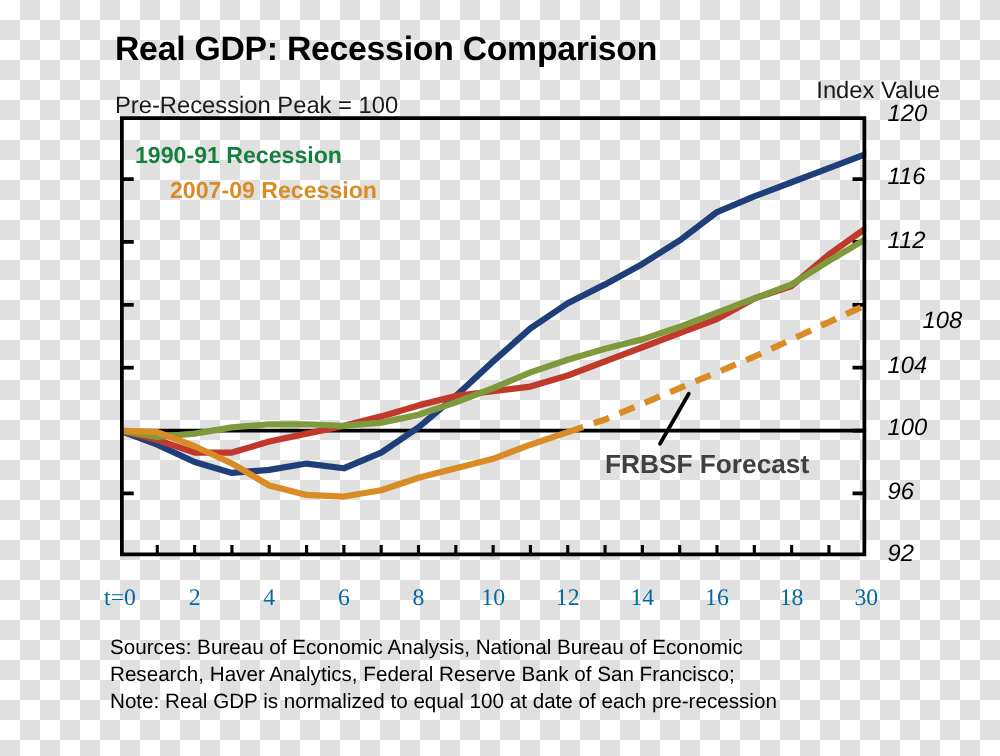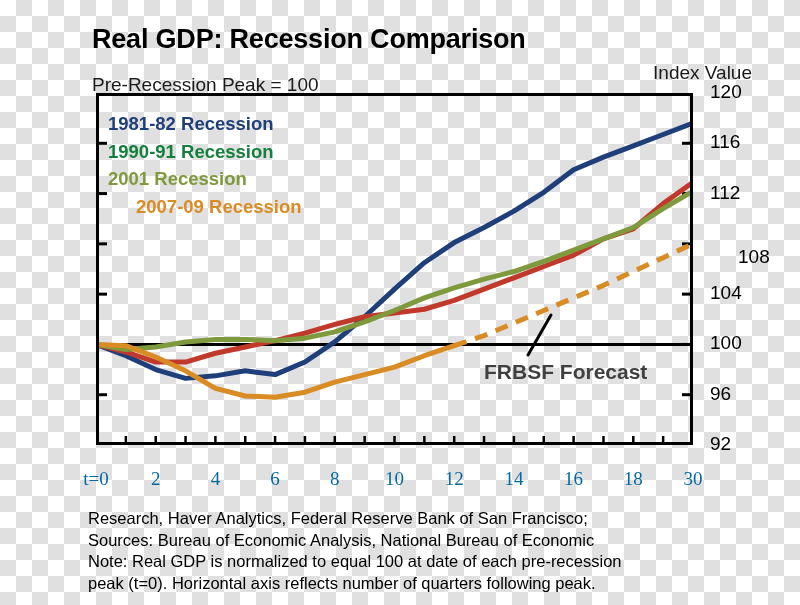--- a/index.html
+++ b/index.html
@@ -88,20 +88,21 @@
   }
 
   
   .y-tick-label {
     position: absolute;
     left: 710px;
     font-size: 19px;
     color: #000000;
     text-align: left;
     white-space: nowrap;
+    font-style: italic;
   }
   .x-tick-label {
     position: absolute;
     top: 468px;
     font-size: 19px;
     color: #0369a1;
     transform: translateX(-50%);
     white-space: nowrap;
     font-family: Liberation Serif, serif;
   }
@@ -175,23 +176,21 @@
       <polyline points="0,251.42857142857144 29.85,258.9714285714285 59.7,269.02857142857147 89.55,269.02857142857147 119.4,260.22857142857146 149.25,253.94285714285718 179.1,247.6571428571429 208.95,240.11428571428564 238.8,231.3142857142858 268.65000000000003,223.77142857142854 298.5,220 328.35,216.22857142857146 358.2,207.42857142857144 388.05,196.11428571428564 417.9,184.80000000000004 447.75,173.48571428571427 477.6,162.17142857142866 507.45,145.82857142857134 537.3000000000001,135.77142857142852 567.15,110.62857142857138 597,89.25714285714275" fill="none" stroke="#C0392B" stroke-width="5" stroke-linejoin="round" stroke-linecap="round"></polyline>
       <polyline points="0,251.42857142857144 29.85,256.4571428571429 59.7,253.94285714285718 89.55,248.91428571428565 119.4,246.39999999999992 149.25,246.39999999999992 179.1,247.6571428571429 208.95,245.14285714285717 238.8,238.85714285714283 268.65000000000003,228.8 298.5,217.48571428571427 328.35,204.91428571428568 358.2,194.85714285714286 388.05,186.05714285714282 417.9,178.51428571428573 447.75,168.4571428571429 477.6,157.14285714285714 507.45,145.82857142857134 537.3000000000001,134.51428571428573 567.15,115.65714285714287 597,98.05714285714282" fill="none" stroke="#7F9A3C" stroke-width="5" stroke-linejoin="round" stroke-linecap="round"></polyline>
       <polyline points="0,251.42857142857144 29.85,252.6857142857142 59.7,264 89.55,277.82857142857137 119.4,295.42857142857144 149.25,302.97142857142853 179.1,304.22857142857146 208.95,299.19999999999993 238.8,289.1428571428571 268.65000000000003,281.6000000000001 298.5,274.0571428571428 328.35,262.7428571428572 358.2,252.6857142857142" fill="none" stroke="#D98B24" stroke-width="5" stroke-linejoin="round" stroke-linecap="round"></polyline>
       <polyline points="358.2,252.6857142857142 388.05,242.62857142857138 417.9,230.05714285714282 447.75,217.48571428571427 477.6,204.91428571428568 507.45,192.3428571428571 537.3000000000001,178.51428571428573 567.15,164.6857142857142 597,150.85714285714286" fill="none" stroke="#D98B24" stroke-width="5" stroke-linejoin="round" stroke-linecap="butt" stroke-dasharray="13 9"></polyline>
       <line x1="432" y1="262" x2="455" y2="222" stroke="#000" stroke-width="3" stroke-linecap="round"></line>
     </svg>
 
   <div id="plot-frame"></div>
 
   <div id="chart-legend">
-      <div class="legend-entry" style="color: rgb(31, 63, 122);">1981-82 Recession</div>
       <div class="legend-entry" style="color: #15803d;">1990-91 Recession</div>
-      <div class="legend-entry" style="color: rgb(127, 154, 60);">2001 Recession</div>
       <div class="legend-entry" style="color: rgb(217, 139, 36); margin-left: 28px;">2007-09 Recession</div>
     </div>
 
   <div id="y-tick-labels">
       <div class="y-tick-label" style="top: 433px;">92</div>
       <div class="y-tick-label" style="top: 382.714px;">96</div>
       <div class="y-tick-label" style="top: 332.429px;">100</div>
       <div class="y-tick-label" style="top: 282.143px;">104</div>
       <div class="y-tick-label" style="top: 246px; margin-left: 28px;">108</div>
       <div class="y-tick-label" style="top: 181.571px;">112</div>
@@ -208,19 +207,18 @@
       <div class="x-tick-label" style="left: 454.2px;">12</div>
       <div class="x-tick-label" style="left: 513.9px;">14</div>
       <div class="x-tick-label" style="left: 573.6px;">16</div>
       <div class="x-tick-label" style="left: 633.3px;">18</div>
       <div class="x-tick-label" style="left: 693px;">30</div>
     </div>
 
   <div id="forecast-annotation">FRBSF Forecast</div>
 
   <div id="chart-footnote">
+      <div class="footnote-line">Sources: Bureau of Economic Analysis, National Bureau of Economic</div>
       <div class="footnote-line">Research, Haver Analytics, Federal Reserve Bank of San Francisco;</div>
-      <div class="footnote-line">Sources: Bureau of Economic Analysis, National Bureau of Economic</div>
       <div class="footnote-line">Note: Real GDP is normalized to equal 100 at date of each pre-recession</div>
-      <div class="footnote-line">peak (t=0). Horizontal axis reflects number of quarters following peak.</div>
     </div>
 
 </div>
 
 </body></html>

